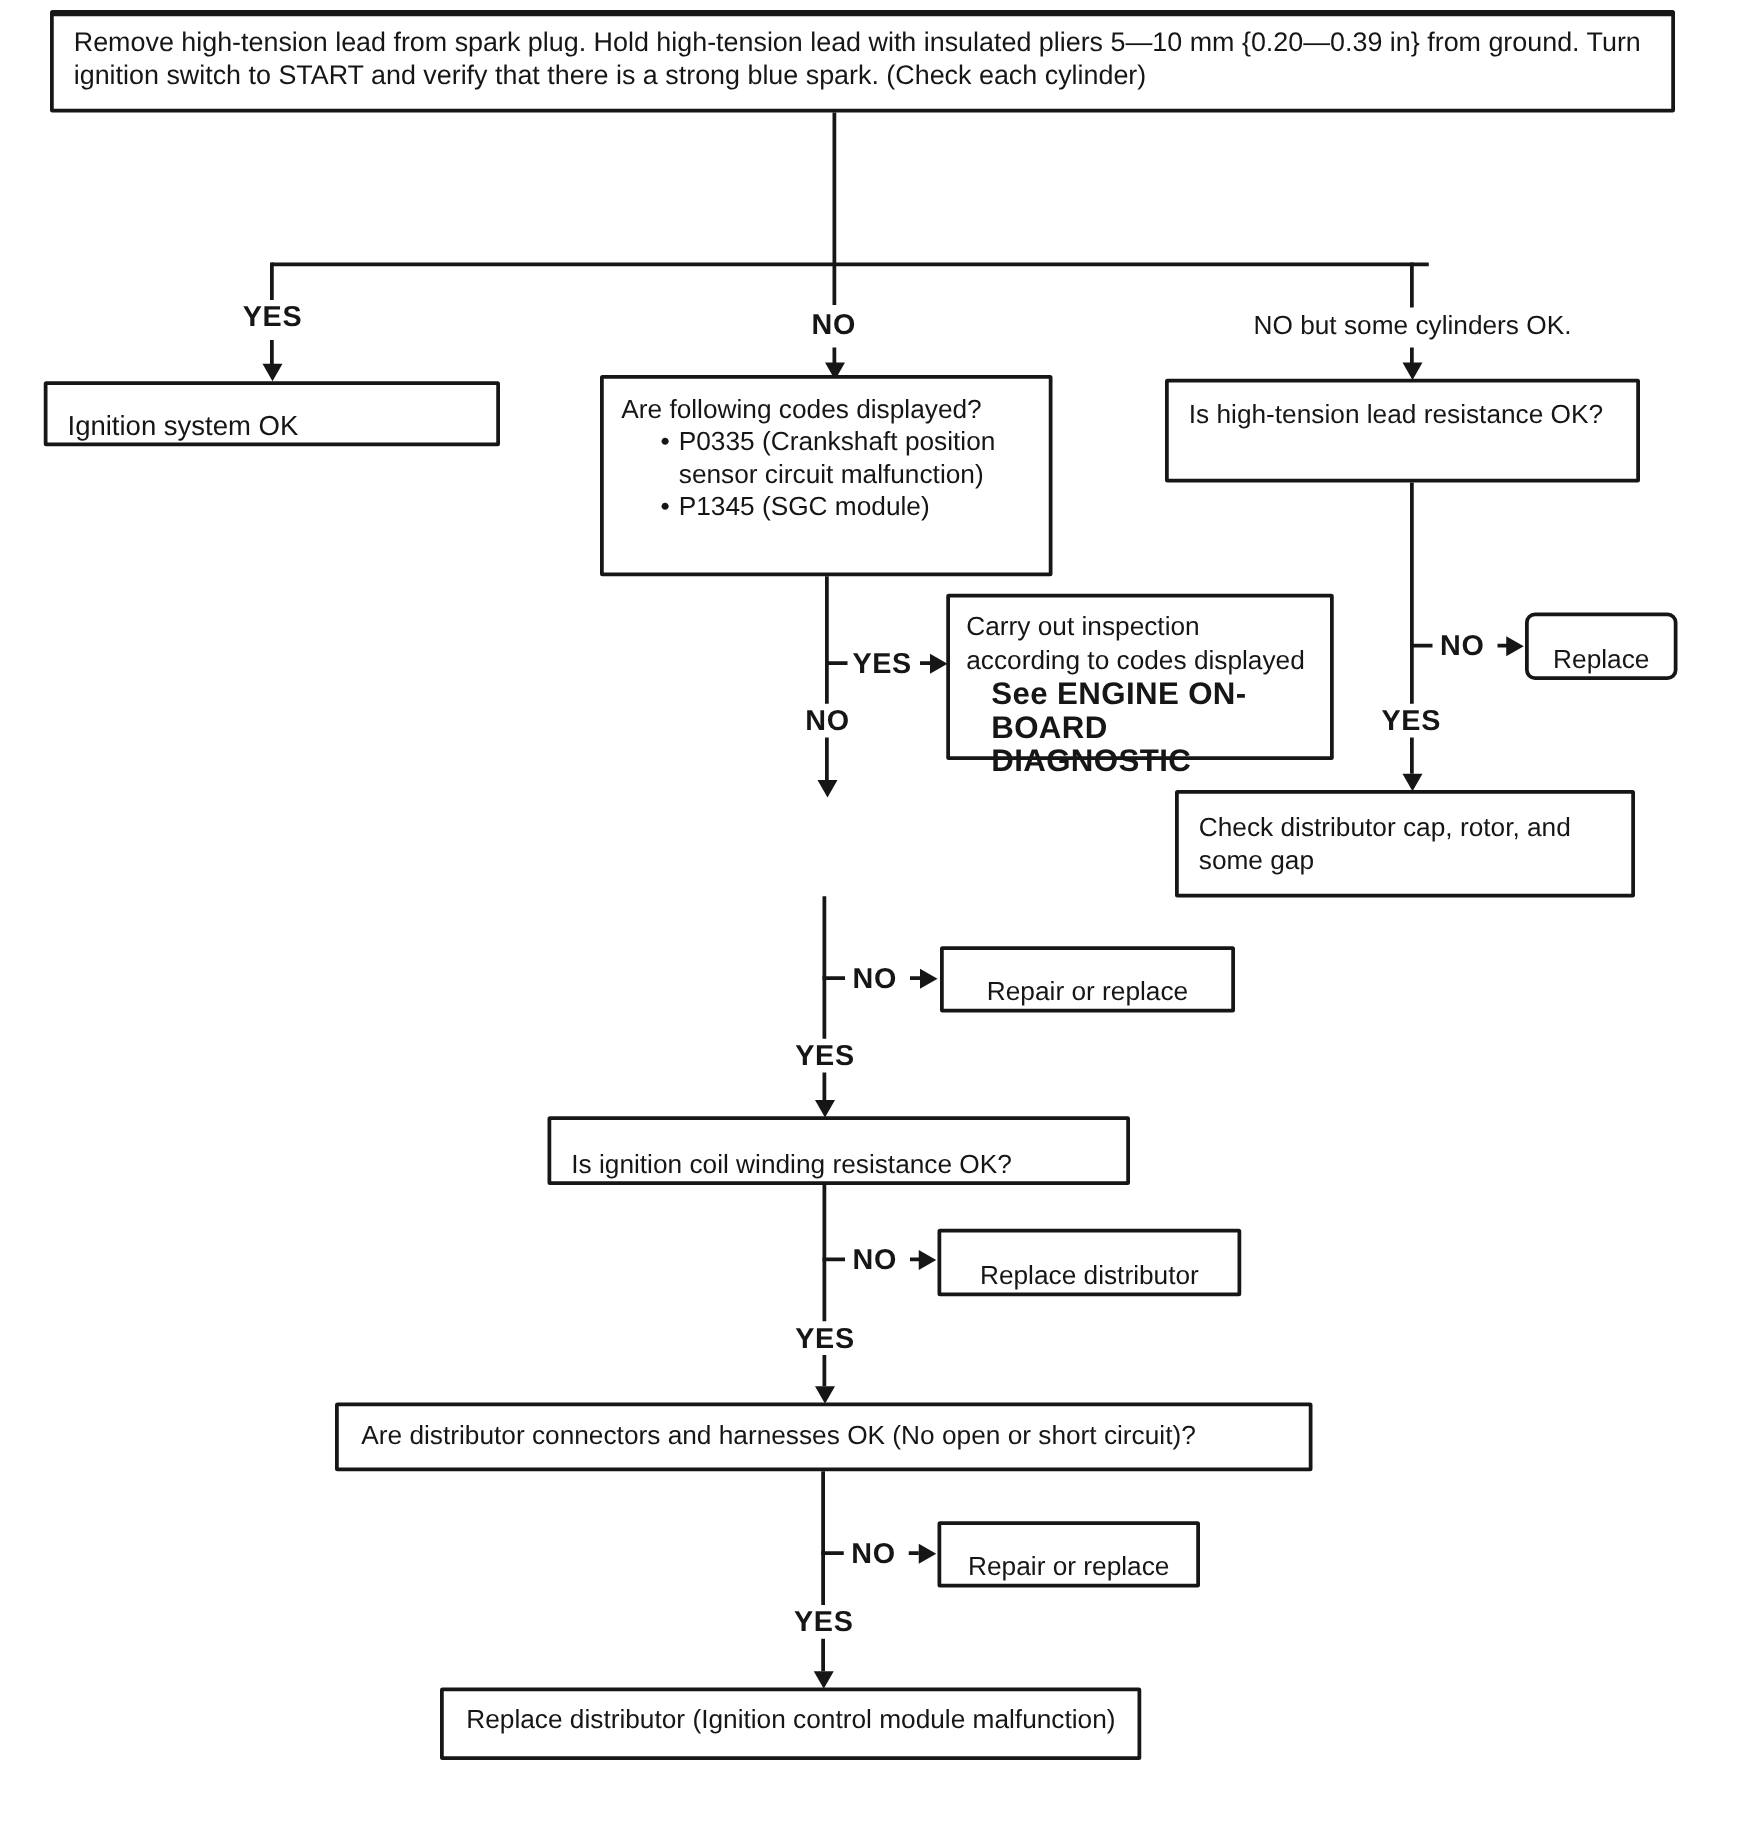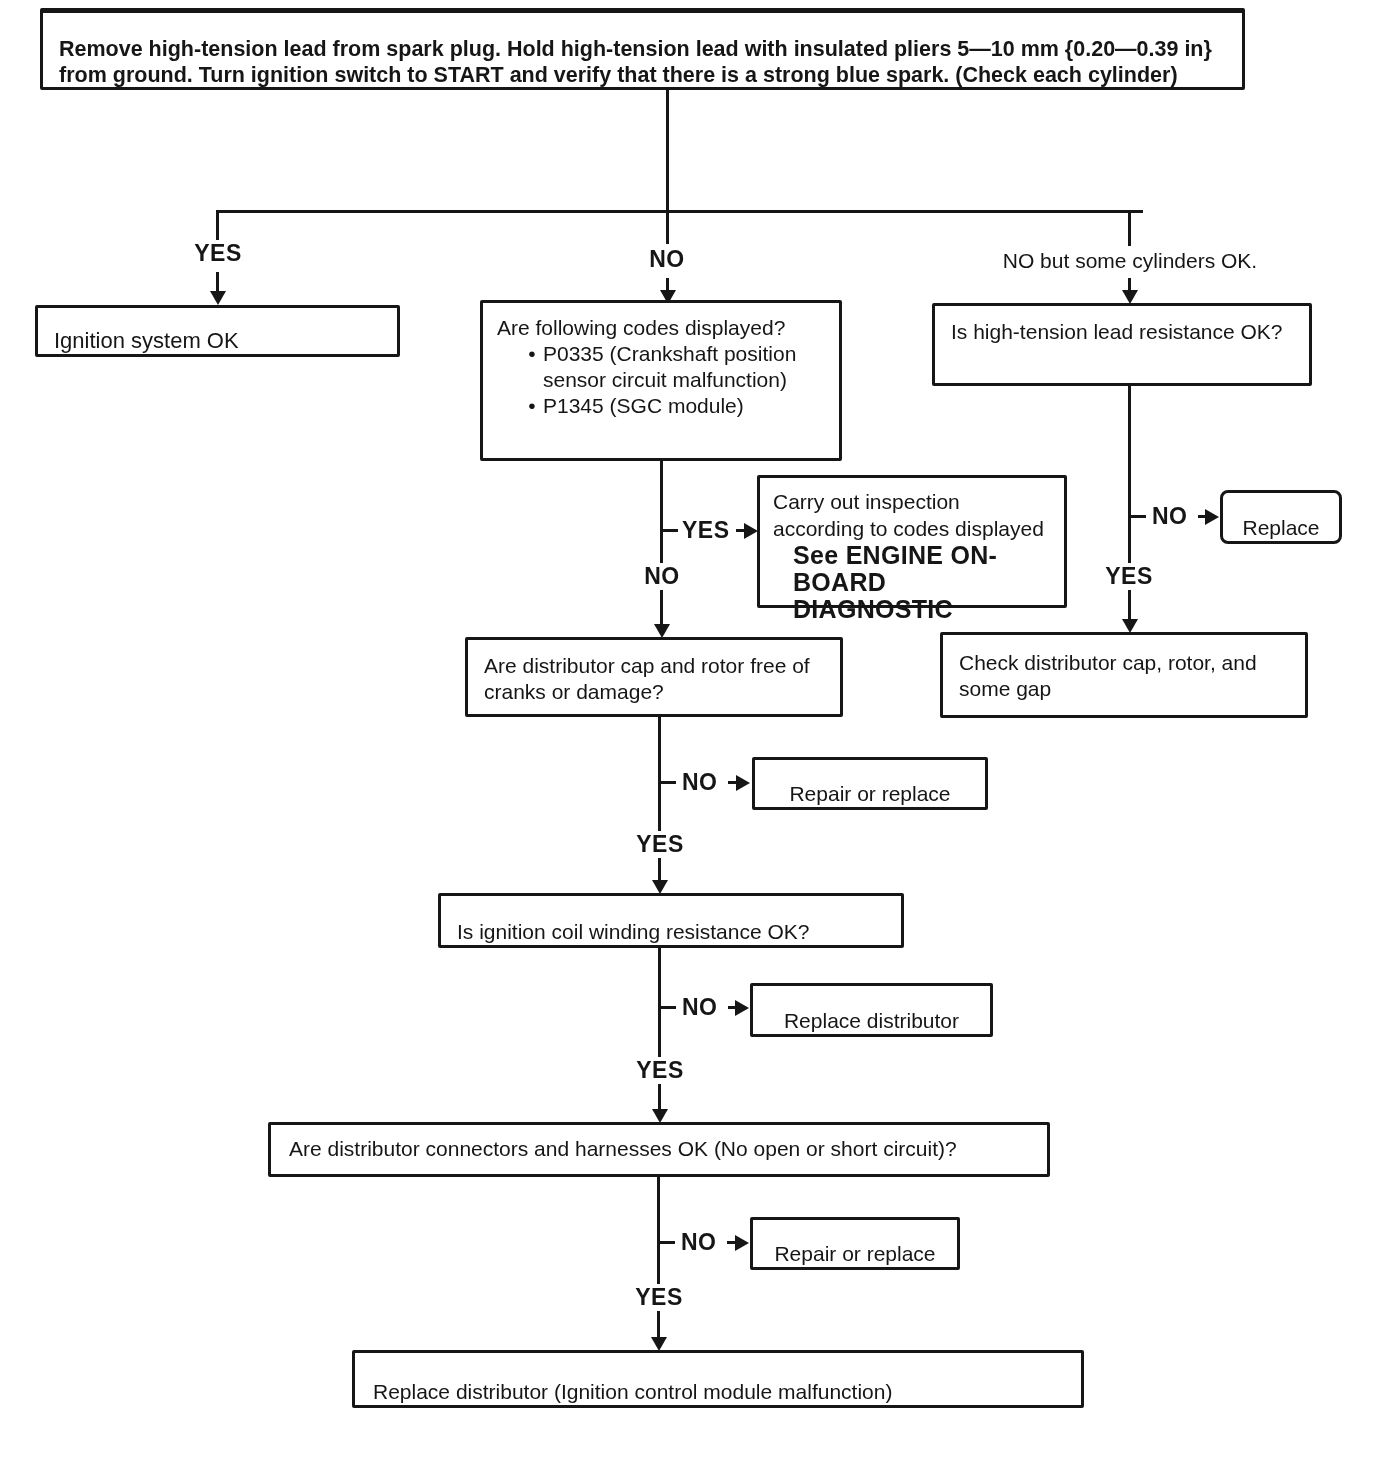--- a/index.html
+++ b/index.html
@@ -39,21 +39,21 @@
   .bullet-text { flex:1; }
   .bullets-wrap { padding-left:24px; padding-right:8px; }
   .bold-ref { font-weight:700; font-size:25px; letter-spacing:0.3px;margin-left:20px; }
   .nowrap { white-space:nowrap; }
 </style>
 </head>
 <body>
 
 <div id="stage">
 
-  <div class="box" style="left:40px; top:8px; width:1205px; height:82px; border-top-width:5px; padding:23px 16px; font-size:21.5px;font-weight:bold;">
+  <div class="box" style="left:40px; top:8px; width:1300px; height:82px; border-top-width:5px; padding:8px 16px; font-size:21.5px;">
     <span>Remove high-tension lead from spark plug. Hold high-tension lead with insulated pliers 5—10 mm {0.20—0.39 in} from ground. Turn ignition switch to START and verify that there is a strong blue spark. (Check each cylinder)</span>
   </div>
 
   <div class="vline" style="left:666px; top:90px; height:154px;"></div>
 
   <div class="hline" style="left:217px; top:210px; width:926px;"></div>
 
   <div class="vline" style="left:216px; top:210px; height:30px;"></div>
   <div class="lbl" style="left:178px; top:240px; width:80px;">YES</div>
   <div class="vline" style="left:216px; top:272px; height:20px;"></div>
@@ -114,23 +114,20 @@
   <div class="hline" style="left:1198px; top:515px; width:8px;"></div>
   <div class="head-right" style="left:1205px; top:509px;"></div>
 
   <div class="box vcenter center-text" style="left:1220px; top:490px; width:122px; height:54px; border-radius:8px;">
     <span>Replace</span>
   </div>
 
   <div class="lbl onstem" style="left:1098px; top:563px; width:62px;">YES</div>
   <div class="head-down" style="left:1122px; top:619px;"></div>
 
-  <div class="box" style="left:465px; top:637px; width:378px; height:80px; padding:13px 16px;">
-    <span>Are distributor cap and rotor free of cranks or damage?</span>
-  </div>
 
   <div class="box" style="left:940px; top:632px; width:368px; height:86px; padding:15px 16px;">
     <span>Check distributor cap, rotor, and some gap</span>
   </div>
 
   <div class="vline" style="left:658px; top:717px; height:165px;"></div>
   <div class="hline" style="left:658px; top:781px; width:18px;"></div>
   <div class="lbl" style="left:682px; top:769px; width:50px; text-align:left;">NO</div>
   <div class="hline" style="left:728px; top:781px; width:8px;"></div>
   <div class="head-right" style="left:736px; top:775px;"></div>
@@ -163,17 +160,17 @@
   <div class="hline" style="left:657px; top:1241px; width:18px;"></div>
   <div class="lbl" style="left:681px; top:1229px; width:50px; text-align:left;">NO</div>
   <div class="hline" style="left:727px; top:1241px; width:8px;"></div>
   <div class="head-right" style="left:735px; top:1235px;"></div>
   <div class="box vcenter center-text" style="left:750px; top:1217px; width:210px; height:53px;">
     <span>Repair or replace</span>
   </div>
   <div class="lbl onstem" style="left:628px; top:1284px; width:62px;">YES</div>
   <div class="head-down" style="left:651px; top:1337px;"></div>
 
-  <div class="box vcenter" style="left:352px; top:1350px; width:732px; height:58px; padding:0 18px;">
+  <div class="box vcenter" style="left:352px; top:1350px; width:561px; height:58px; padding:16px 18px;">
     <span class="nowrap">Replace distributor (Ignition control module malfunction)</span>
   </div>
 
 </div>
 
 </body></html>

